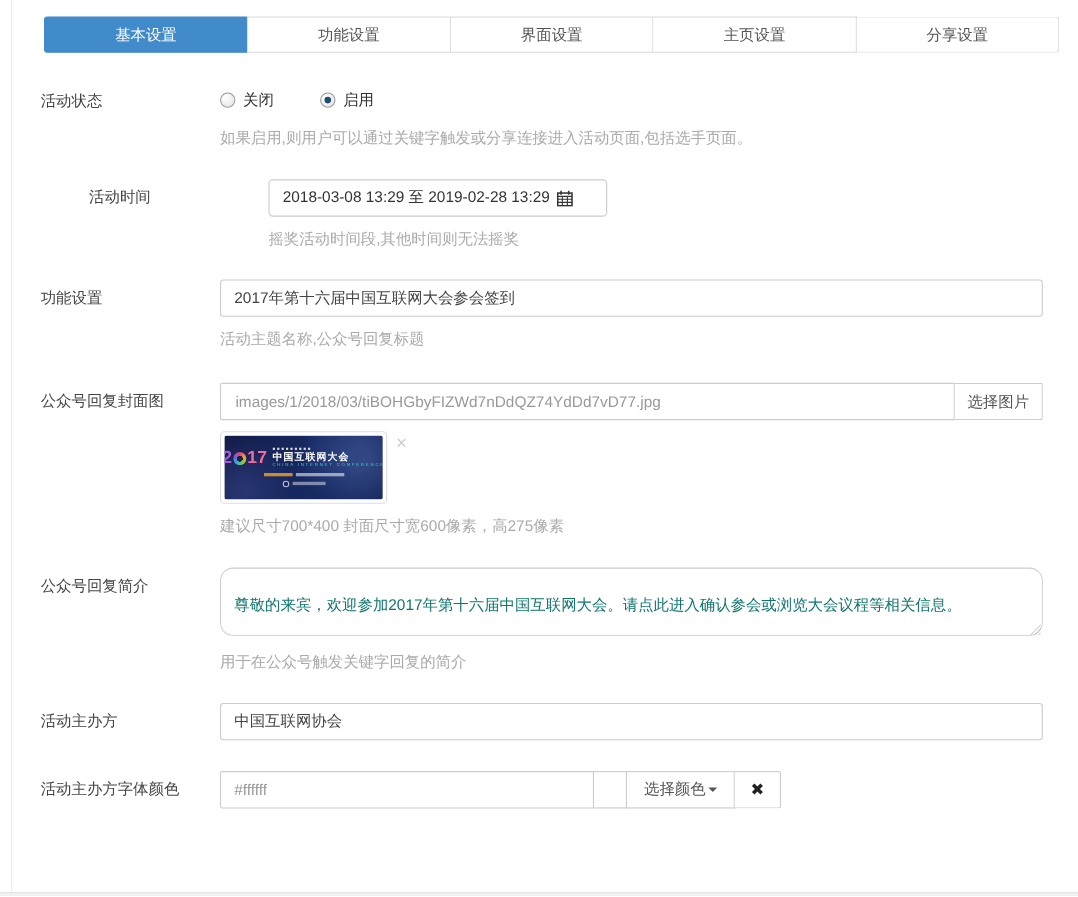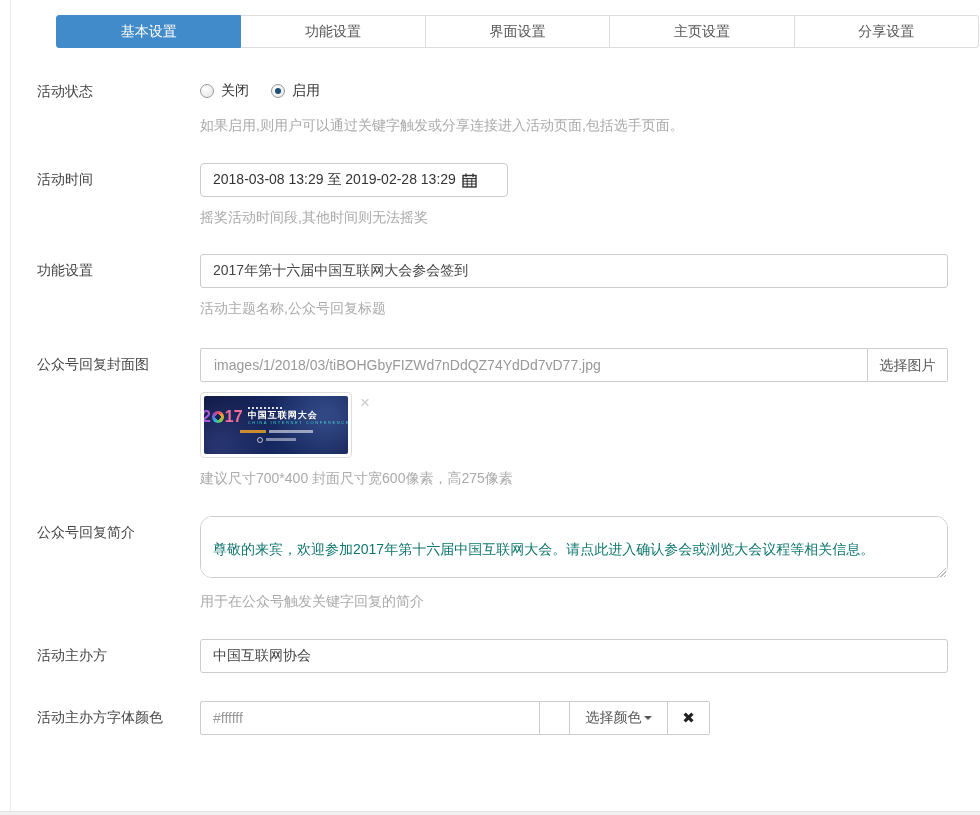--- a/index.html
+++ b/index.html
@@ -4,36 +4,36 @@
 <style>
   * { margin:0; padding:0; box-sizing:border-box; }
   html,body { background:#fff; }
   body { font-family:"Liberation Sans","DejaVu Sans",sans-serif; font-size:14px; color:#444; }
   .screen { position:relative; width:980px; height:815px; background:#fff; overflow:hidden; }
   .panel-left-edge { position:absolute; left:10px; top:0; height:811px; width:0;
     border-left:1px solid #ececec; }
   .panel-bottom-edge { position:absolute; left:0; top:811px; width:980px; height:4px; background:#f1f1f1; border-top:1px solid #e4e4e4; }
 
   
-  .tabs { position:absolute; left:56px; top:15px; width:923px; height:33px; display:flex; }
+  .tabs { position:absolute; left:40px; top:15px; width:923px; height:33px; display:flex; }
   .tab { flex:1; height:33px; line-height:31px; text-align:center; background:#fff;
     border:1px solid #ddd; border-left:none; color:#555; cursor:pointer; }
   .tab:first-child { border-left:1px solid #ddd; border-radius:3px 0 0 3px; }
   .tab:last-child { border-radius:0 3px 3px 0; }
   .tab.active { background:#428bca; border-color:#428bca; color:#fff; }
 
   
   .form { position:absolute; left:37px; top:75px; width:911px; }
   .row { display:flex; margin-bottom:28px; }
   .lbl { width:163px; flex:0 0 163px; padding-top:8px; color:#444; }
   .field { flex:1; min-width:0; }
   .help { margin-top:12px; color:#aaa; }
 
   
-  .radio-line { display:flex; height:34px; height:30px; padding-top:2px; }
+  .radio-line { display:flex; height:34px; height:30px; padding-top:2px;gap:20px; }
   .radio { display:inline-flex; align-items:center; margin-right:22px; cursor:pointer; color:#333; }
   .rdot { width:14px; height:14px; border-radius:50%; border:1px solid #9a9a9a;
     background:radial-gradient(circle at 35% 30%, #ffffff 0%, #e8e8e8 80%); margin-right:7px; position:relative; }
   .radio.checked .rdot::after { content:""; position:absolute; left:3px; top:3px; width:6px; height:6px;
     border-radius:50%; background:#1c4f76; }
 
   
   .tbox { height:34px; border:1px solid #ccc; border-radius:3px; background:#fff;
     padding:6px 12px; color:#333; display:flex; align-items:center; }
   input.tbox { width:100%; display:block; font-family:inherit; font-size:14px; outline:none; }
@@ -125,21 +125,21 @@
           </span>
           <span class="radio checked">
             <span class="rdot"></span>
             <span>启用</span>
           </span>
         </div>
         <div class="help">如果启用,则用户可以通过关键字触发或分享连接进入活动页面,包括选手页面。</div>
       </div>
     </div>
 
-    <div class="row" style="margin-bottom:27px;">
+    <div class="row" style="margin-bottom:27px;margin-left:44px;">
       <div class="lbl">活动时间</div>
       <div class="field">
         <div class="tbox datebox">
           <span class="dtext">2018-03-08 13:29 至 2019-02-28 13:29</span>
           <span class="cal-icon">
             <svg width="15" height="15" viewBox="0 0 15 15">
               <rect x="1" y="2.5" width="13" height="11.5" fill="none" stroke="#333" stroke-width="1.4"></rect>
               <line x1="4" y1="0.5" x2="4" y2="4" stroke="#333" stroke-width="1.4"></line>
               <line x1="11" y1="0.5" x2="11" y2="4" stroke="#333" stroke-width="1.4"></line>
               <line x1="1" y1="5.5" x2="14" y2="5.5" stroke="#333" stroke-width="1.2"></line>

